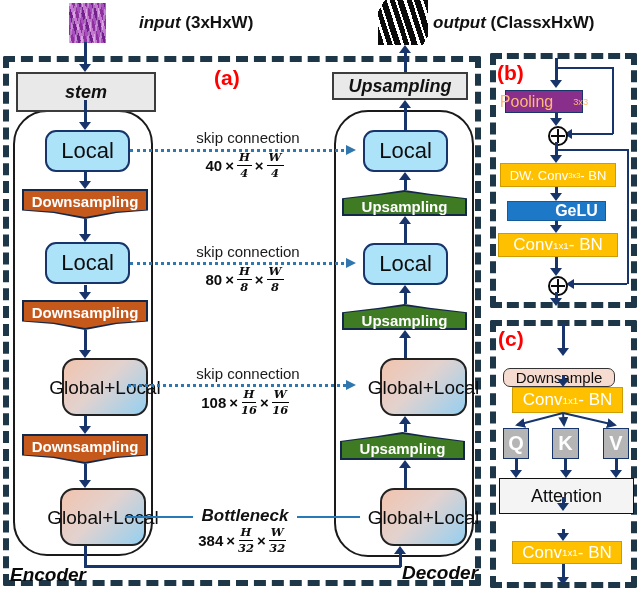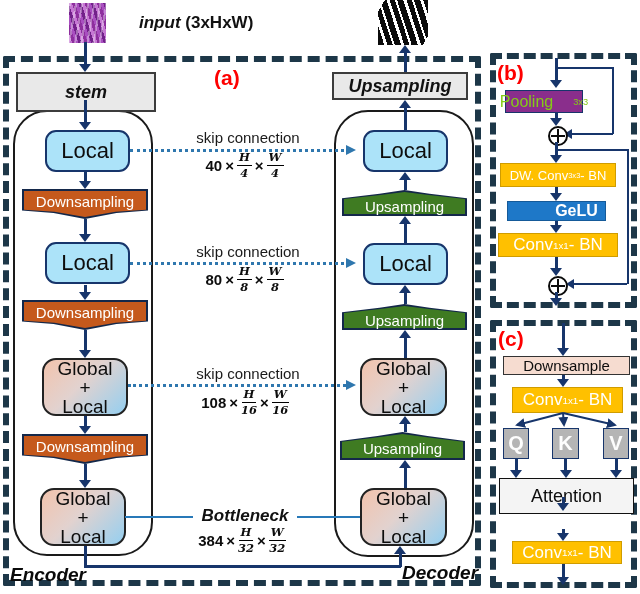--- a/index.html
+++ b/index.html
@@ -20,30 +20,30 @@
 
   
   .roundbox{border:2px solid #1a1a1a;border-radius:34px;background:#fff;}
 
   
   .local{background:#ace3f9;border:2px solid #17356b;border-radius:11px;
          font-size:22px;color:#0d0d0d;}
 
   
   .gl{background:linear-gradient(135deg,#f2c3ad 0%,#e2d2cf 45%,#95cff0 100%);
-      border:2px solid #222;border-radius:14px;flex-direction:column;line-height:1.0;
-      font-size:19px;color:#0d0d0d;}
+      border:2px solid #222;border-radius:14px;flex-direction:row;line-height:1.0;
+      font-size:19px;color:#0d0d0d;margin-left:20px;}
   .gl span{display:block;}
 
   
   .banner{position:absolute;}
   .banner .edge{position:absolute;inset:0;background:#14284a;clip-path:var(--clip);}
   .banner .fill{position:absolute;inset:2px;background:var(--fillc);clip-path:var(--clip);}
   .banner .blabel{position:relative;z-index:2;display:block;text-align:center;color:#fff;
-                  font-weight:normal;font-size:15px;}
+                  font-weight:bold;font-size:15px;}
   .bdown{--clip:polygon(0 0,100% 0,100% 72%,75% 80%,50% 100%,25% 80%,0 72%);--fillc:#c5591c;}
   .bdown .blabel{padding-top:4px;}
   .bup{--clip:polygon(0 32%,30% 14%,50% 0,70% 14%,100% 32%,100% 100%,0 100%);--fillc:#3f7b22;}
   .bup .blabel{padding-top:8px;}
 
   
   .arrd{position:absolute;width:3px;background:#17356b;}
   .arrd::after{content:"";position:absolute;left:-4.5px;bottom:-8px;width:0;height:0;
     border-left:6px solid transparent;border-right:6px solid transparent;border-top:8px solid #17356b;}
   .arru{position:absolute;width:3px;background:#17356b;}
@@ -71,21 +71,21 @@
         font-size:11.5px;line-height:1;}
   .frac .num{border-bottom:1.4px solid #000;padding:0 2px 1.5px;}
   .frac .den{padding-top:1.5px;}
 
   .btlabel{position:absolute;font-style:italic;font-weight:600;font-size:17px;color:#111;
            background:#fff;text-align:center;z-index:3;padding:0 2px;}
 
   .seclabel{position:absolute;font-style:italic;font-weight:bold;font-size:19px;color:#0a0a0a;}
 
   
-  .pool{background:#8a2e8c;border:1.5px solid #17356b;color:#84cc16;font-size:16px;gap:20px;}
+  .pool{background:#8a2e8c;border:1.5px solid #17356b;color:#fdba74;font-size:16px;gap:20px;}
   .gold{background:#ffc000;border:1px solid #cf9c00;color:#fff;}
   .gelu{background:#1e78c8;border:1px solid #155a99;color:#fff;font-size:16px;font-weight:bold;padding-left:40px;}
   .sum{position:absolute;width:16px;height:16px;border:2px solid #0a0a0a;border-radius:50%;
        background:#fff;}
   .sum::before{content:"";position:absolute;left:50%;top:1px;bottom:1px;width:2px;margin-left:-1px;background:#0a0a0a;}
   .sum::after{content:"";position:absolute;top:50%;left:1px;right:1px;height:2px;margin-top:-1px;background:#0a0a0a;}
   .dsmp{background:#f6dcd0;border:1px solid #333;font-size:15px;color:#0d0d0d;}
   .usmp{background:#a8db8e;border:1px solid #333;font-size:16px;color:#0d0d0d;}
   .qkv{background:#b5b5b5;border:1px solid #17356b;color:#fdfdfd;font-size:20px;font-weight:600;}
   .attn{background:#f4f4f4;border:1.5px solid #111;font-size:18px;color:#0d0d0d;}
@@ -106,20 +106,24 @@
 <body>
 
 <div id="canvas">
 
   <div class="abs inimg" style="left:69px;top:3px;width:37px;height:40px;"></div>
   <div class="cap" style="left:112px;top:13px;margin-left:27px;">
     <span class="ital">input</span>
     <span>(3xHxW)</span>
   </div>
   <div class="abs outimg" style="left:378px;top:0;width:50px;height:45px;"></div>
+  <div class="cap" style="left:433px;top:13px;">
+    <span class="ital">output</span>
+    <span>(ClassxHxW)</span>
+  </div>
 
   <div class="abs dashbox" style="left:3px;top:56px;width:478px;height:530px;"></div>
   <div class="abs dashbox" style="left:490px;top:53px;width:147px;height:255px;"></div>
   <div class="abs dashbox" style="left:490px;top:320px;width:147px;height:268px;"></div>
 
   <div class="abs tag" style="left:214px;top:66px;">(a)</div>
   <div class="abs tag" style="left:497px;top:61px;">(b)</div>
   <div class="abs tag" style="left:498px;top:327px;">(c)</div>
 
   <div class="abs roundbox" style="left:13px;top:110px;width:140px;height:446px;"></div>
@@ -302,21 +306,21 @@
   <div class="abs flexc gold" style="left:498px;top:233px;width:120px;height:24px;font-size:17px;">
     <span>Conv</span>
       <span class="sub">1x1</span>
       <span> - BN</span>
   </div>
   <div class="arrd" style="left:554.5px;top:257px;height:11px;"></div>
   <div class="sum" style="left:548px;top:276px;"></div>
   <div class="arrd" style="left:554.5px;top:292px;height:6px;"></div>
 
   <div class="arrd" style="left:561.5px;top:323px;height:25px;"></div>
-  <div class="abs flexc dsmp" style="left:503px;top:356px;width:127px;height:19px;">Downsample</div>
+  <div class="abs flexc dsmp" style="left:503px;top:368px;width:112px;height:19px;border-radius:7px;">Downsample</div>
   <div class="arrd" style="left:561.5px;top:375px;height:4px;"></div>
   <div class="abs flexc gold" style="left:512px;top:387px;width:111px;height:26px;font-size:17px;">
     <span>Conv</span>
       <span class="sub">1x1</span>
       <span> - BN</span>
   </div>
 
   <svg class="abs" style="left:500px;top:412px;" width="134" height="16" viewBox="0 0 134 16">
     <defs>
       <marker id="m" viewBox="0 0 10 10" refX="8" refY="5" markerWidth="5" markerHeight="5" orient="auto">

